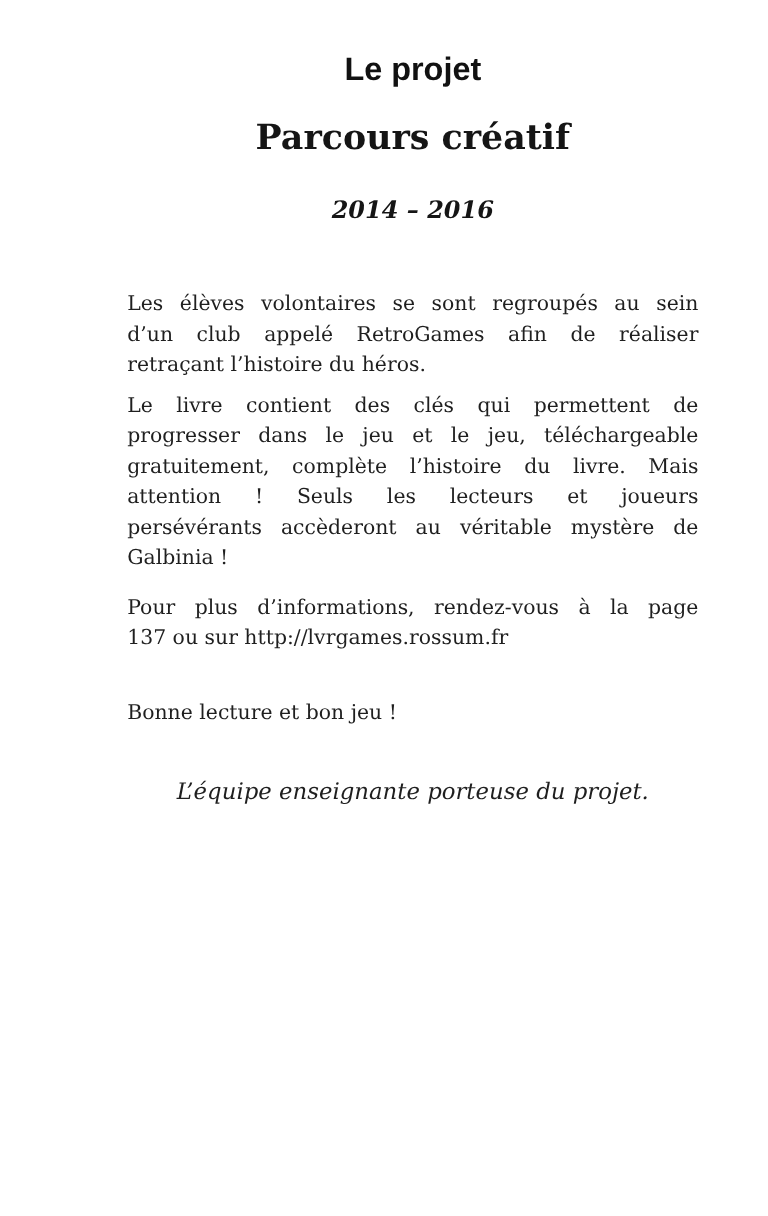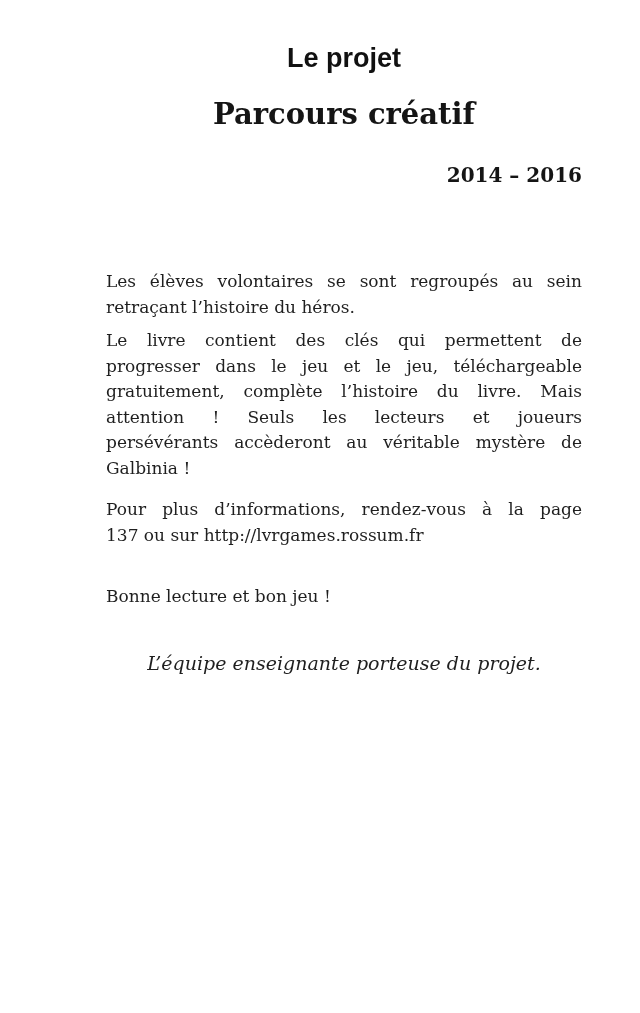--- a/index.html
+++ b/index.html
@@ -34,26 +34,27 @@
     line-height: 40px;
     text-align: center;
     color: #151515;
   }
   .title-1 { margin-top: 20px; }
   .title-2 { margin-top: 27px; }
   .dates {
     margin-top: 27px;
     font-family: "DejaVu Serif", serif;
     font-weight: bold;
+    font-style: italic;
     font-size: 20px;
     line-height: 28px;
-    text-align: right;
+    text-align: center;
     color: #151515;
   }
-  .body-text { margin-top: 80px; }
+  .body-text { margin-top: 52px; }
   .para {
     margin: 0 0 8px 0;
     font-size: 17px;
     line-height: 25.5px;
     color: #1f1f1f;
   }
   .para .line {
     display: block;
     text-align: justify;
     text-align-last: justify;
@@ -89,20 +90,21 @@
   <div class="kicker">Le projet</div>
 
   <div class="title title-1">Parcours créatif</div>
 
 
   <div class="dates">2014 – 2016</div>
 
   <div class="body-text">
     <p class="para">
         <span class="line">Les élèves volontaires se sont regroupés au sein</span>
+        <span class="line">d’un club appelé RetroGames afin de réaliser</span>
         <span class="line">retraçant l’histoire du héros.</span>
       </p>
 
 
     <p class="para">
         <span class="line">Le livre contient des clés qui permettent de</span>
         <span class="line">progresser dans le jeu et le jeu, téléchargeable</span>
         <span class="line">gratuitement, complète l’histoire du livre. Mais</span>
         <span class="line">attention ! Seuls les lecteurs et joueurs</span>
         <span class="line">persévérants accèderont au véritable mystère de</span>

